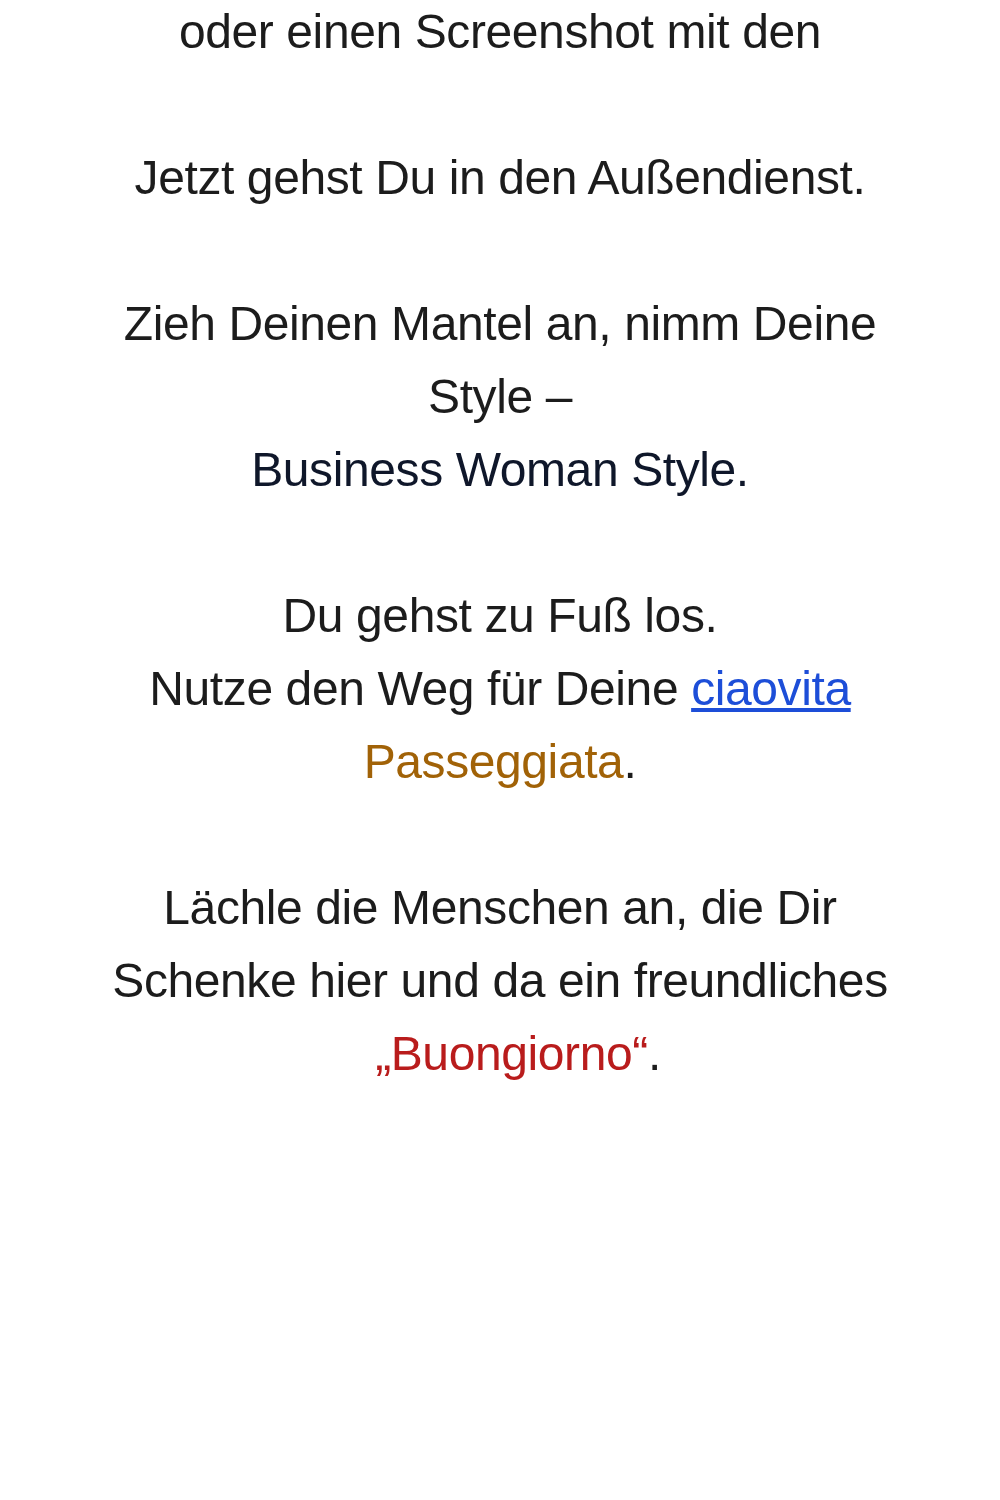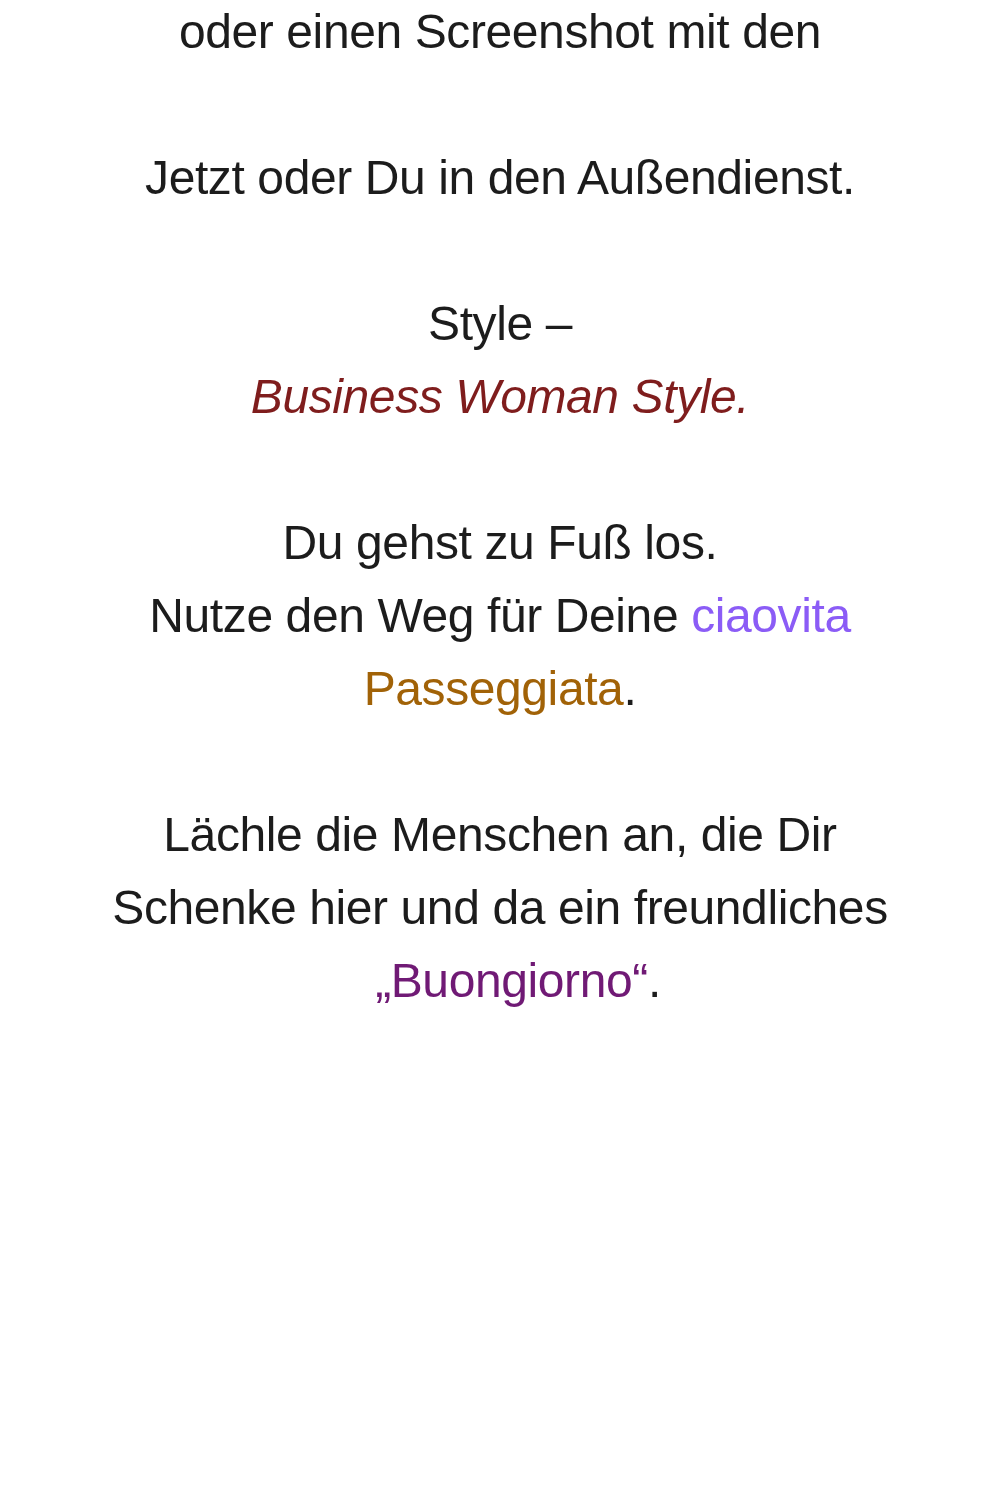--- a/index.html
+++ b/index.html
@@ -47,30 +47,31 @@
 </style>
 </head>
 <body style="background: rgb(255, 255, 255);">
 
 <main class="page">
   <article class="article" id="article" style="color: rgb(28, 28, 28);">
       <p>
         <span class="line"><span>oder einen Screenshot mit den</span></span>
       </p>
       <p>
-        <span class="line"><span>Jetzt oder Du in den Außendienst.</span></span>
+        <span class="line"><span>Jetzt gehst Du in den Außendienst.</span></span>
       </p>
       <p>
+        <span class="line"><span>Zieh Deinen Mantel an, nimm Deine</span></span>
         <span class="line"><span>Style –</span></span>
-        <span class="line"><a class="link" style="color: #7f1d1d; font-style: italic;">Business Woman Style.</a></span>
+        <span class="line"><a class="link" style="color: #0f172a;">Business Woman Style.</a></span>
       </p>
       <p>
         <span class="line"><span>Du gehst zu Fuß los.</span></span>
-        <span class="line"><span>Nutze den Weg für Deine </span><a class="link" style="color: #8b5cf6;">ciaovita</a></span>
+        <span class="line"><span>Nutze den Weg für Deine </span><a class="link" style="color: #1d4ed8; text-decoration: underline;">ciaovita</a></span>
         <span class="line"><a class="link" style="color: #a16207;">Passeggiata</a><span>.</span></span>
       </p>
       <p>
         <span class="line"><span>Lächle die Menschen an, die Dir</span></span>
         <span class="line"><span>Schenke hier und da ein freundliches</span></span>
-        <span class="line"><a class="link" style="color: #701a75; margin-left: 36px;">„Buongiorno“</a><span>.</span></span>
+        <span class="line"><a class="link" style="color: #b91c1c; margin-left: 36px;">„Buongiorno“</a><span>.</span></span>
       </p>
     </article>
 </main>
 
 </body></html>

